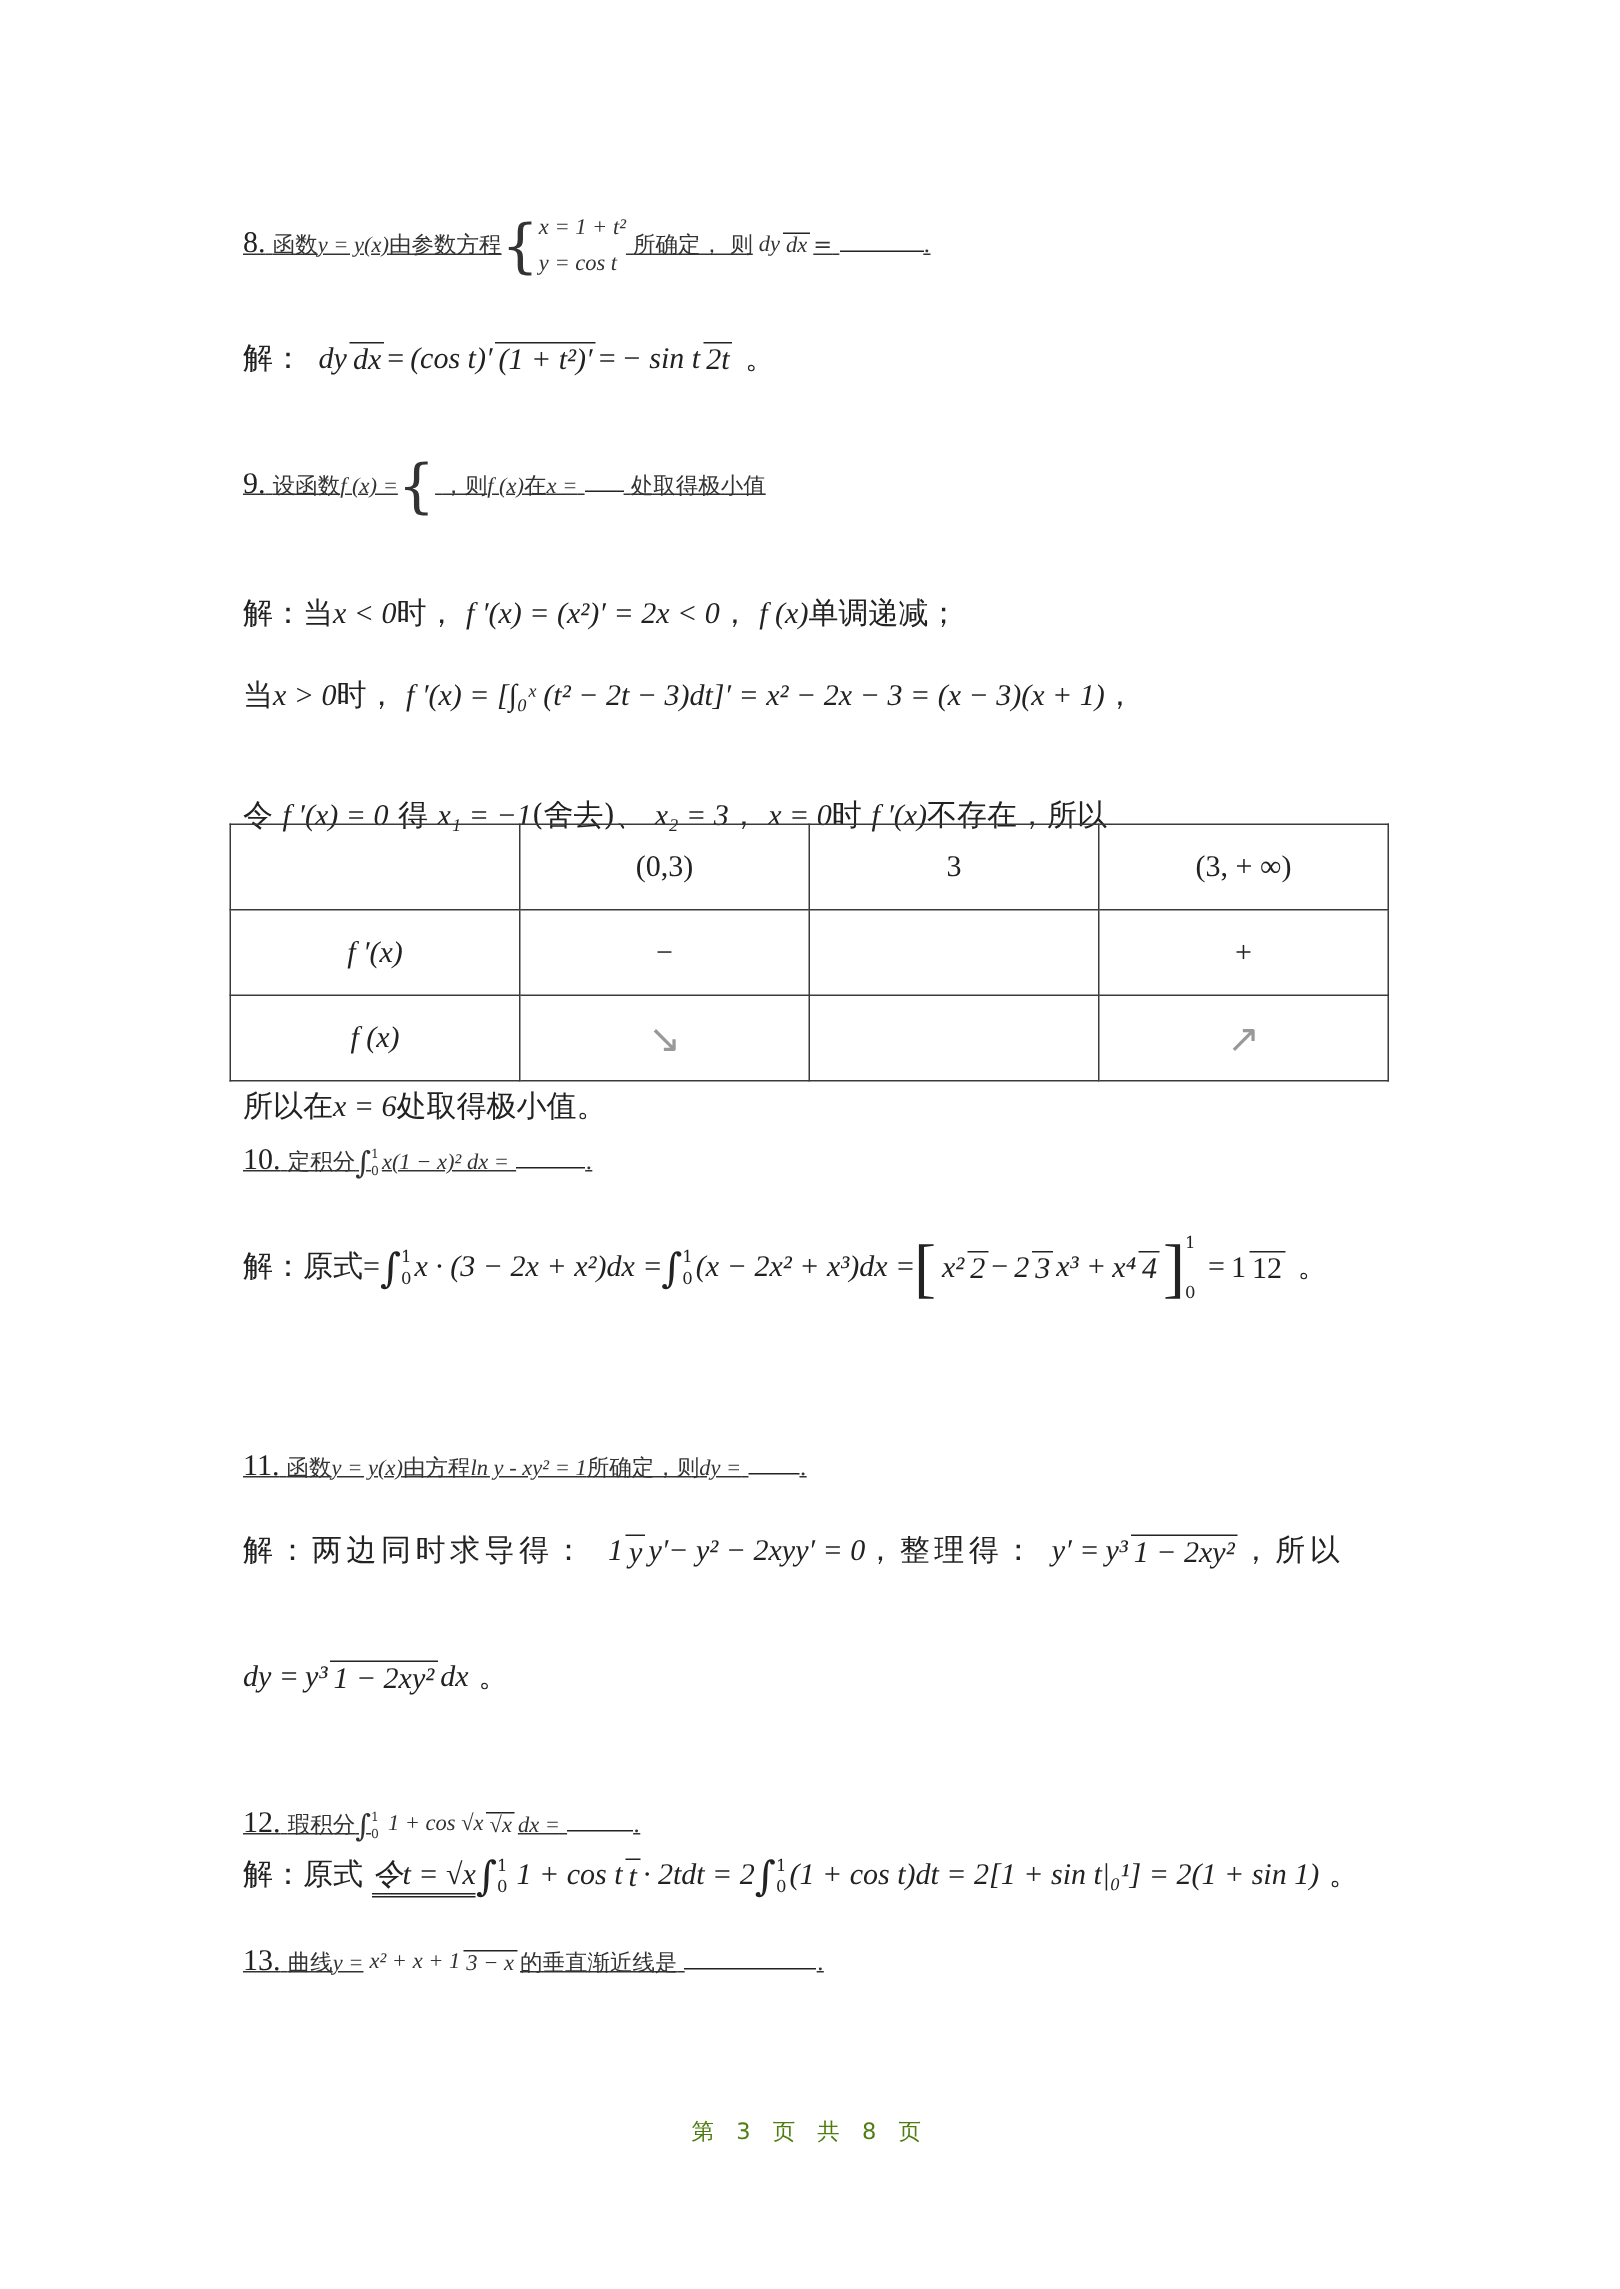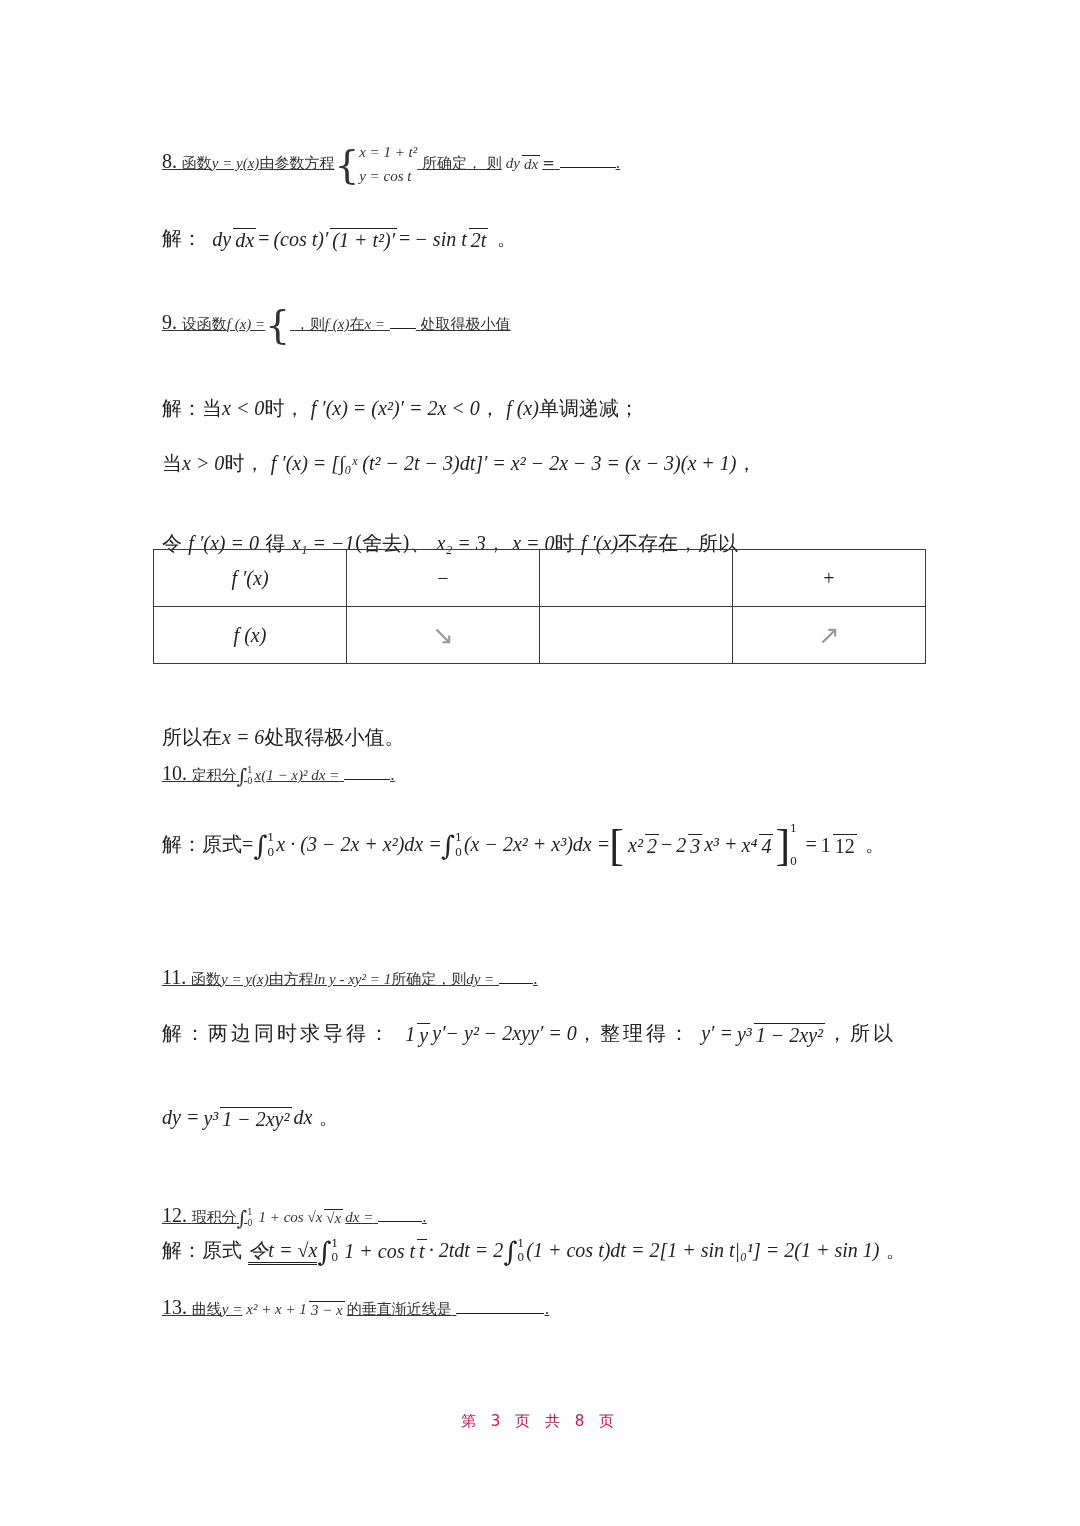--- a/index.html
+++ b/index.html
@@ -18,21 +18,21 @@
   .lim{display:inline-flex;flex-direction:column;font-size:0.55em;vertical-align:middle;line-height:1.3;margin-right:2px;}
   .brace{display:inline-block;font-size:2.6em;font-weight:100;vertical-align:middle;line-height:1;color:#333;}
   .cases{display:inline-flex;flex-direction:column;vertical-align:middle;line-height:1.6;}
   .blank{display:inline-block;border-bottom:1px solid #222;vertical-align:baseline;}
   .dunder{border-bottom:3px double #222;padding-bottom:1px;}
   table.mono{position:absolute;left:153px;top:549px;border-collapse:collapse;}
   table.mono td{border:1.5px solid #3a3a3a;width:192px;height:56px;text-align:center;
      font-family:"Liberation Serif",serif;font-size:20px;color:#222;padding:0;}
   .arrow{display:inline-block;color:#999;font-size:26px;}
   .footer{position:absolute;left:0;width:1080px;top:1412px;text-align:center;
-     font-family:"DejaVu Sans",sans-serif;font-size:15px;color:#be185d;letter-spacing:5px;}
+     font-family:"DejaVu Sans",sans-serif;font-size:15px;color:#4d7c0f;letter-spacing:5px;}
 </style>
 </head>
 <body>
 
 <div class="abs q" style="left:162px;top:140px;">
   <span class="qn">8.</span>
   <span>函数</span><span class="m">y = y(x)</span><span>由参数方程</span><span class="brace">{</span><span class="cases m">
       <span>x = 1 + t²</span>
       <span>y = cos t</span>
     </span>
@@ -82,20 +82,26 @@
   <span class="m">f ′(x) = 0</span>
   <span>得</span>
   <span class="m">x₁ = −1</span><span>(舍去)、</span>
   <span class="m">x₂ = 3</span><span>，</span>
   <span class="m">x = 0</span><span>时</span>
   <span class="m">f ′(x)</span><span>不存在，所以</span>
 </div>
 
 <table class="mono">
   <tbody>
+      <tr>
+    <td></td>
+    <td>(0,3)</td>
+    <td>3</td>
+    <td>(3, + ∞)</td>
+  </tr>
   <tr>
     <td class="m">f ′(x)</td>
     <td>−</td>
     <td></td>
     <td>+</td>
   </tr>
   <tr>
     <td class="m">f (x)</td>
     <td><span class="arrow">↘</span></td>
     <td></td>

